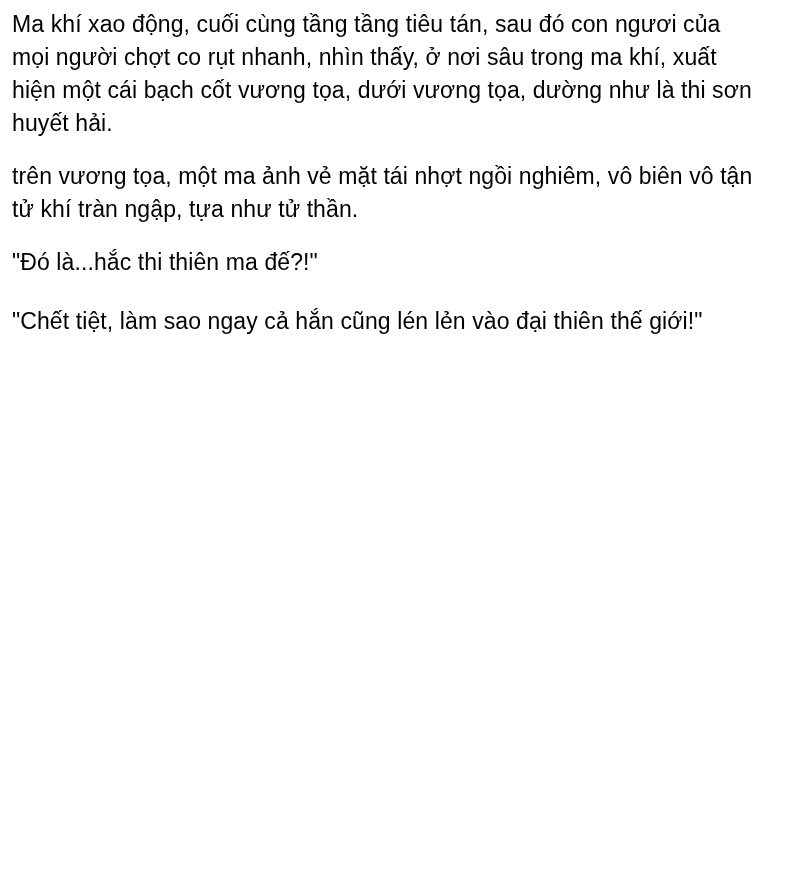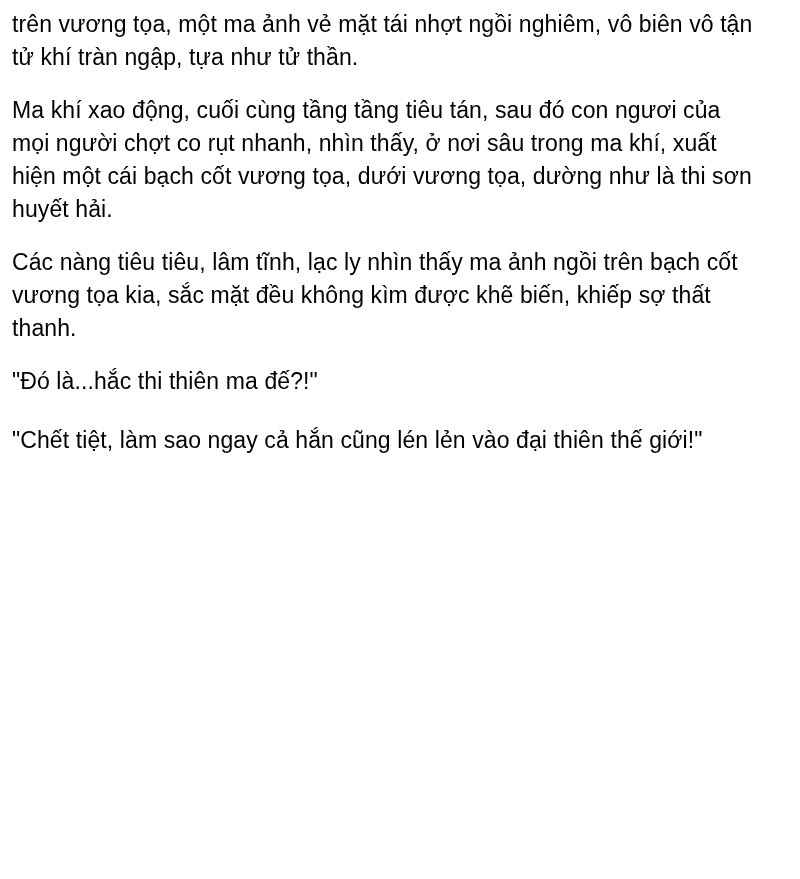--- a/index.html
+++ b/index.html
@@ -31,33 +31,28 @@
     letter-spacing: 0.1px;
     white-space: nowrap;
   }
 </style>
 </head>
 <body>
 
 <div class="page">
   <main class="content">
       <div class="paragraph">
-        <div class="text-line">trên vương tọa, một ma ảnh vẻ mặt tái nhợt ngồi nghiêm, vô biên vô tận</div>
-        <div class="text-line">tử khí tràn ngập, tựa như tử thần.</div>
-      </div>
-      <div class="paragraph">
         <div class="text-line">Ma khí xao động, cuối cùng tầng tầng tiêu tán, sau đó con ngươi của</div>
         <div class="text-line">mọi người chợt co rụt nhanh, nhìn thấy, ở nơi sâu trong ma khí, xuất</div>
         <div class="text-line">hiện một cái bạch cốt vương tọa, dưới vương tọa, dường như là thi sơn</div>
         <div class="text-line">huyết hải.</div>
       </div>
       <div class="paragraph">
-        <div class="text-line">Các nàng tiêu tiêu, lâm tĩnh, lạc ly nhìn thấy ma ảnh ngồi trên bạch cốt</div>
-        <div class="text-line">vương tọa kia, sắc mặt đều không kìm được khẽ biến, khiếp sợ thất</div>
-        <div class="text-line">thanh.</div>
+        <div class="text-line">trên vương tọa, một ma ảnh vẻ mặt tái nhợt ngồi nghiêm, vô biên vô tận</div>
+        <div class="text-line">tử khí tràn ngập, tựa như tử thần.</div>
       </div>
       <div class="paragraph quote-gap">
         <div class="text-line">"Đó là...hắc thi thiên ma đế?!"</div>
       </div>
       <div class="paragraph">
         <div class="text-line">"Chết tiệt, làm sao ngay cả hắn cũng lén lẻn vào đại thiên thế giới!"</div>
       </div>
     </main>
 </div>
 

